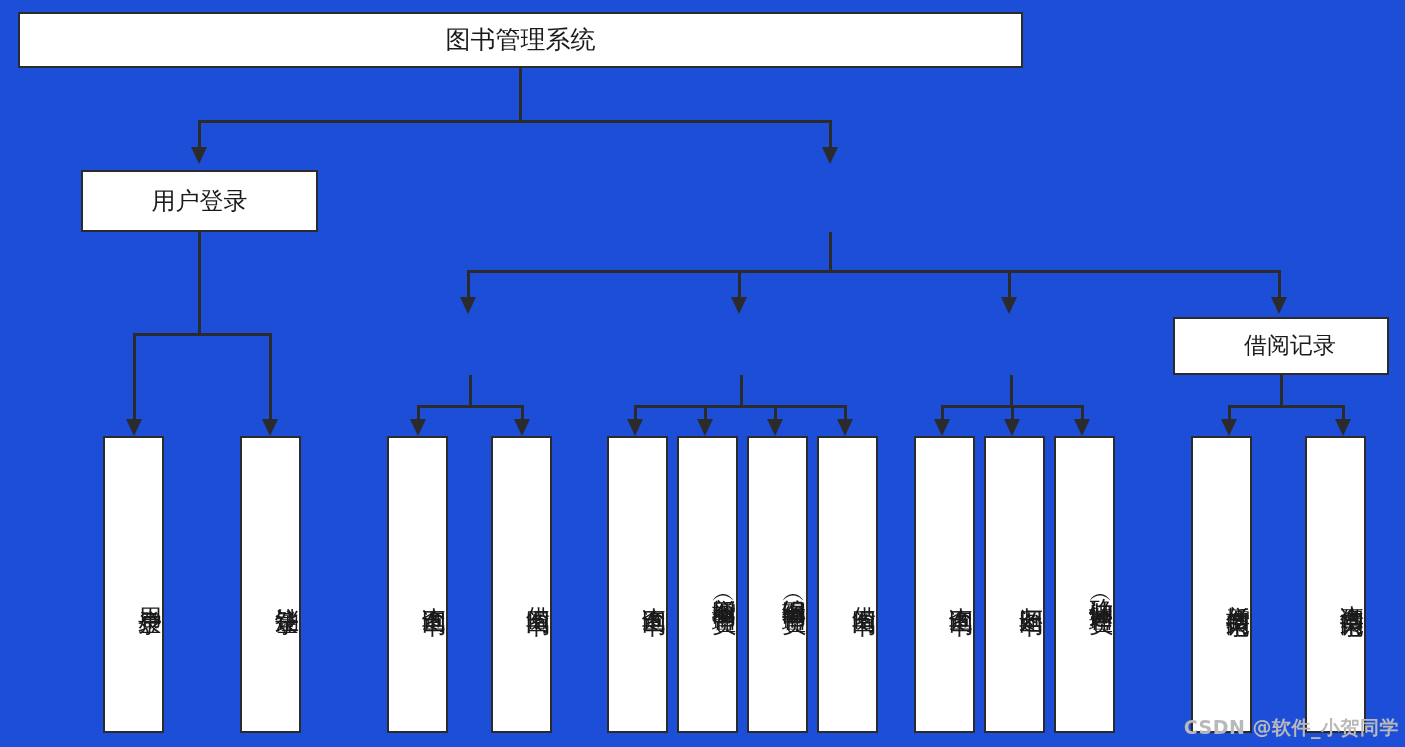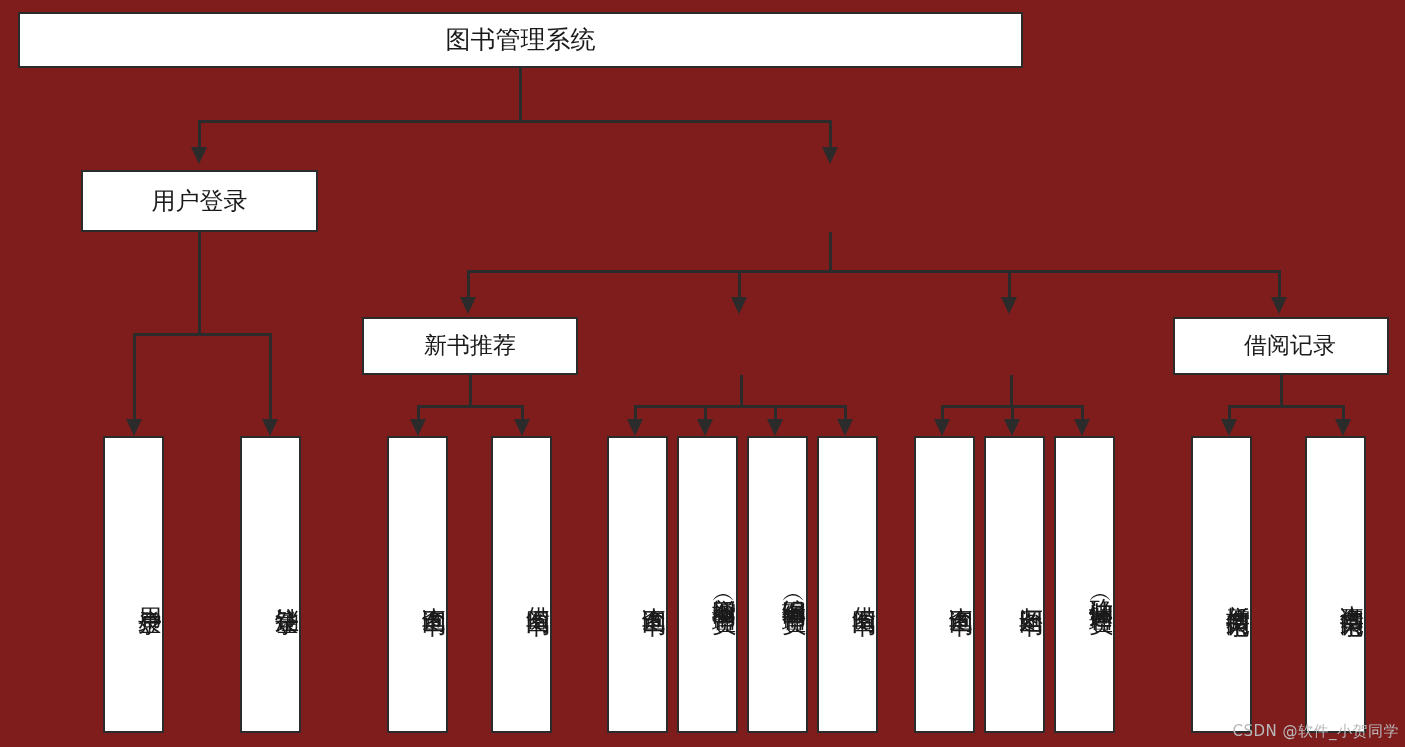--- a/index.html
+++ b/index.html
@@ -5,21 +5,21 @@
   * { box-sizing: border-box; }
   html, body {
     margin: 0; padding: 0;
     background: #ffffff;
     font-family: "DejaVu Sans", "Liberation Sans", sans-serif;
   }
   #canvas {
     position: relative;
     width: 1405px;
     height: 747px;
-    background: #7f1d1d;
+    background: #1d4ed8;
     overflow: hidden;
   }
   
   .node {
     position: absolute;
     border: 2.5px solid #2b2b2b;
     background: #ffffff;
     display: flex;
     align-items: center;
     justify-content: center;
@@ -55,24 +55,25 @@
     width: 0; height: 0;
     border-left: 8px solid transparent;
     border-right: 8px solid transparent;
     border-top: 17px solid #2b2b2b;
   }
   
   #watermark {
     position: absolute;
     right: 6px;
     bottom: 6px;
-    font-size: 15px;
+    font-size: 19px;
     color: #b9b9b9;
     white-space: nowrap;
     letter-spacing: 0.5px;
+    font-weight: bold;
   }
 </style>
 </head>
 <body>
 
 <div id="canvas">
 
   <div class="node root" style="left:18px; top:12px; width:1005px; height:56px;">图书管理系统</div>
 
   <div class="ln v" style="left:519px; top:68px; width:2.5px; height:52px;"></div>
@@ -96,21 +97,20 @@
   <div class="ln h" style="left:467px; top:270px; width:814px;"></div>
   <div class="ln v" style="left:467px; top:270px; height:27px;"></div>
   <div class="ln v" style="left:738px; top:270px; height:27px;"></div>
   <div class="ln v" style="left:1008px; top:270px; height:27px;"></div>
   <div class="ln v" style="left:1278px; top:270px; height:27px;"></div>
   <div class="arrow" style="left:460px; top:297px;"></div>
   <div class="arrow" style="left:731px; top:297px;"></div>
   <div class="arrow" style="left:1001px; top:297px;"></div>
   <div class="arrow" style="left:1271px; top:297px;"></div>
 
-  <div class="node lvl3" style="left:362px; top:317px; width:216px; height:58px;">新书推荐</div>
   <div class="node lvl3" style="left:1173px; top:317px; width:216px; height:58px;padding-left:18px;">借阅记录</div>
 
   <div class="ln v" style="left:469px; top:375px; height:30px;"></div>
   <div class="ln h" style="left:417px; top:405px; width:106px;"></div>
   <div class="ln v" style="left:417px; top:405px; height:14px;"></div>
   <div class="ln v" style="left:521px; top:405px; height:14px;"></div>
   <div class="arrow" style="left:410px; top:419px;"></div>
   <div class="arrow" style="left:514px; top:419px;"></div>
 
   <div class="ln v" style="left:740px; top:375px; height:30px;"></div>

